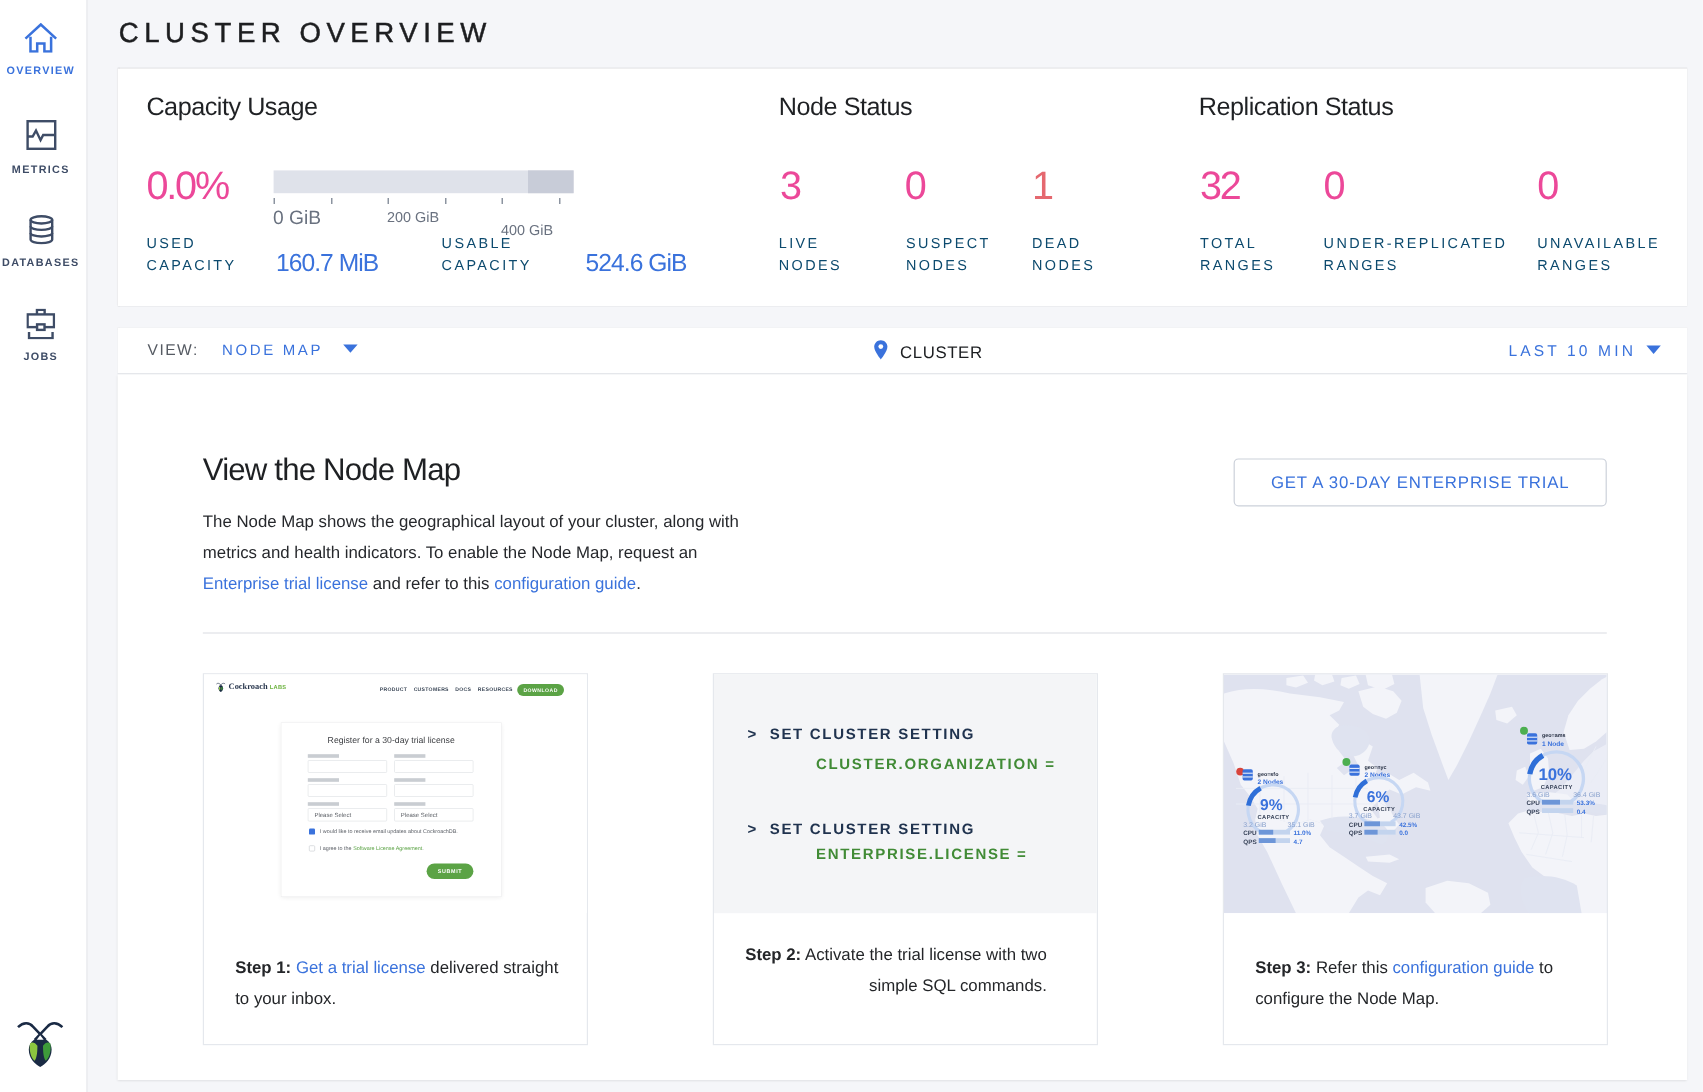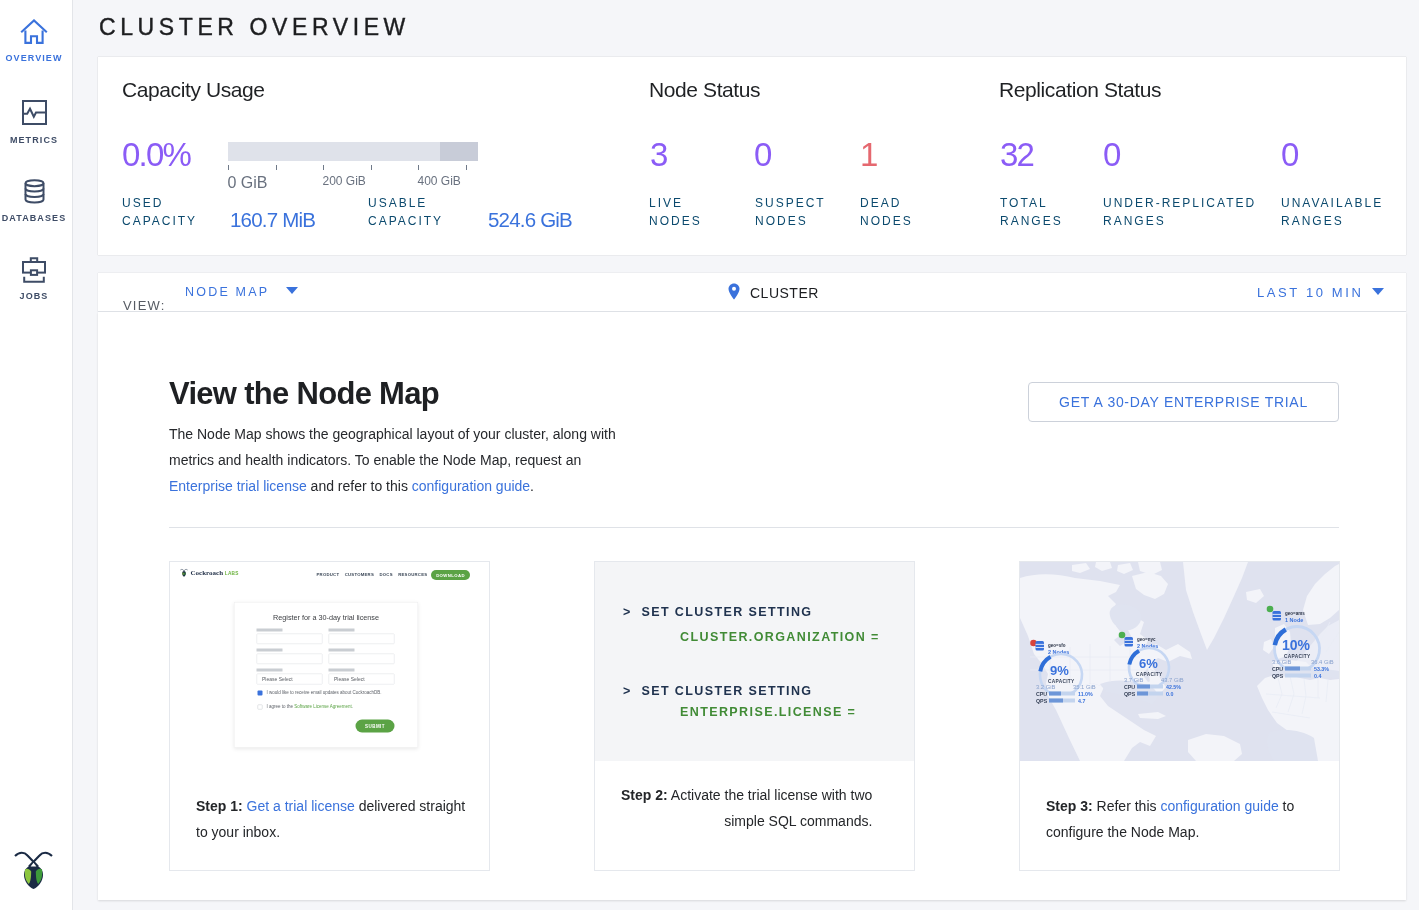--- a/index.html
+++ b/index.html
@@ -1,21 +1,21 @@
 <!DOCTYPE html>
 <html><head>
 <meta charset="utf-8">
 <style>
   * { margin:0; padding:0; box-sizing:border-box; }
   html,body { width:1419px; height:910px; overflow:hidden; }
   body { background:#f5f6f9; font-family:"Liberation Sans", sans-serif; position:relative; }
   .abs { position:absolute; }
   .blue { color:#3a72dc; }
   .lbl { color:#0c4a6e; font-size:12px; letter-spacing:2px; line-height:18px; }
-  .bignum { font-size:33px; letter-spacing:-1.8px; color:#8b5cf6; }
+  .bignum { font-size:33px; letter-spacing:-1.8px; color:#ec4899; }
   .statheading { font-size:21px; letter-spacing:-0.4px; color:#1f2124; }
   .val { font-size:20.5px; letter-spacing:-0.8px; color:#3a72dc; }
 
   #sidebar { position:absolute; left:0; top:0; width:73px; height:910px; background:#fff; border-right:1px solid #e3e5e9; }
   .navitem { position:absolute; width:68px; text-align:center; }
   .navlabel { font-size:9px; font-weight:bold; letter-spacing:1.1px; color:#3e4c66; display:block; }
 
   #statscard { position:absolute; left:98px; top:57px; width:1308px; height:198px; background:#fff; box-shadow:0 0 1px rgba(0,0,0,0.25); }
   #toolbar { position:absolute; left:98px; top:273px; width:1308px; height:39px; background:#fff; border-bottom:1px solid #e0e3e8; box-shadow:0 0 1px rgba(0,0,0,0.2); }
   #panel { position:absolute; left:98px; top:312px; width:1308px; height:588px; background:#fff; box-shadow:0 1px 2px rgba(0,0,0,0.12); }
@@ -81,21 +81,21 @@
     <div class="abs" style="right:0; top:0; width:38px; height:19px; background:#c8ccd8;"></div>
   </div>
   <div class="abs" style="left:130px; top:108px; width:1px; height:5px; background:#707a89;"></div>
   <div class="abs" style="left:178px; top:108px; width:1px; height:5px; background:#707a89;"></div>
   <div class="abs" style="left:225px; top:108px; width:1px; height:5px; background:#707a89;"></div>
   <div class="abs" style="left:273px; top:108px; width:1px; height:5px; background:#707a89;"></div>
   <div class="abs" style="left:320px; top:108px; width:1px; height:5px; background:#707a89;"></div>
   <div class="abs" style="left:368px; top:108px; width:1px; height:5px; background:#707a89;"></div>
   <div class="abs" style="left:130px; top:117px; width:1px; font-size:16px; color:#69717f;"><span style="position:relative; left:-50%; display:inline-block; white-space:nowrap;">0 GiB</span></div>
   <div class="abs" style="left:225px; top:117px; width:1px; font-size:12px; color:#69717f;"><span style="position:relative; left:-50%; display:inline-block; white-space:nowrap;">200 GiB</span></div>
-  <div class="abs" style="left:320px; top:117px; width:1px; font-size:12px; color:#69717f;"><span style="position:relative; left:-50%; display:inline-block; white-space:nowrap;">400 GiB</span></div>
+  <div class="abs" style="left:320px; top:128px; width:1px; font-size:12px; color:#69717f;"><span style="position:relative; left:-50%; display:inline-block; white-space:nowrap;">400 GiB</span></div>
 
   <div class="abs lbl" style="left:24px; top:137px;">USED<br>CAPACITY</div>
   <div class="abs val" style="left:132px; top:151px;">160.7 MiB</div>
   <div class="abs lbl" style="left:270px; top:137px;">USABLE<br>CAPACITY</div>
   <div class="abs val" style="left:390px; top:151px;">524.6 GiB</div>
 
   <div class="abs statheading" style="left:551px; top:21px;">Node Status</div>
   <div class="abs bignum" style="left:552px; top:79px;">3</div>
   <div class="abs bignum" style="left:656px; top:79px;">0</div>
   <div class="abs bignum" style="left:762px; top:79px; color:#e5686f;">1</div>
@@ -106,34 +106,34 @@
   <div class="abs statheading" style="left:901px; top:21px;">Replication Status</div>
   <div class="abs bignum" style="left:902px; top:79px;">32</div>
   <div class="abs bignum" style="left:1005px; top:79px;">0</div>
   <div class="abs bignum" style="left:1183px; top:79px;">0</div>
   <div class="abs lbl" style="left:902px; top:137px;">TOTAL<br>RANGES</div>
   <div class="abs lbl" style="left:1005px; top:137px;">UNDER-REPLICATED<br>RANGES</div>
   <div class="abs lbl" style="left:1183px; top:137px;">UNAVAILABLE<br>RANGES</div>
 </div>
 
 <div id="toolbar">
-  <div class="abs" style="left:25px; top:25px; font-size:13px; letter-spacing:1.2px; color:#565b63;">VIEW:</div>
+  <div class="abs" style="left:25px; top:11px; font-size:13px; letter-spacing:1.2px; color:#565b63;">VIEW:</div>
   <div class="abs blue" style="left:87px; top:12px; font-size:12.5px; letter-spacing:2.2px;">NODE MAP</div>
   <div class="caret abs" style="left:188px; top:14px;"></div>
   <svg class="abs" style="left:630px; top:10px;" width="12" height="17" viewBox="0 0 12 17">
     <path d="M6,0.5 C2.9,0.5 0.5,2.9 0.5,6 C0.5,10 6,16.5 6,16.5 S11.5,10 11.5,6 C11.5,2.9 9.1,0.5 6,0.5 Z" fill="#3a72dc"></path>
     <circle cx="6" cy="5.8" r="2" fill="#fff"></circle>
   </svg>
   <div class="abs" style="left:652px; top:12px; font-size:14px; letter-spacing:0.5px; color:#1b1d20;">CLUSTER</div>
   <div class="abs blue" style="left:1159px; top:12px; font-size:13px; letter-spacing:2.6px;">LAST 10 MIN</div>
   <div class="caret abs" style="left:1274px; top:15px;"></div>
 </div>
 
 <div id="panel">
-  <div class="abs" style="left:71px; top:64px; font-size:31px; font-weight:bold; letter-spacing:-0.7px; color:#1e2023;">View the Node Map</div>
+  <div class="abs" style="left:71px; top:64px; font-size:26px; font-weight:normal; letter-spacing:-0.7px; color:#1e2023;">View the Node Map</div>
   <div class="abs" style="left:71px; top:109px; font-size:14px; line-height:26px; color:#26282c; white-space:nowrap;">The Node Map shows the geographical layout of your cluster, along with<br>metrics and health indicators. To enable the Node Map, request an<br><span class="blue">Enterprise trial license</span> and refer to this <span class="blue">configuration guide</span>.</div>
 
   <div class="abs" style="left:930px; top:70px; width:311px; height:40px; border:1px solid #ccd1da; border-radius:4px; text-align:center; line-height:38px; font-size:14px; letter-spacing:0.7px; color:#3a72dc;">GET A 30-DAY ENTERPRISE TRIAL</div>
 
   <div class="abs" style="left:71px; top:215px; width:1170px; height:1px; background:#dfe2e7;"></div>
 
   <div class="card" style="left:71px;">
     <div class="abs" style="left:0; top:0; width:319px; height:199px; background:#fff; overflow:hidden;">
       <div class="abs" style="left:0; top:0; width:638px; height:398px; transform:scale(0.5); transform-origin:0 0;">
         <svg class="abs" style="left:20px; top:13px;" width="16" height="19" viewBox="0 0 26 30">

